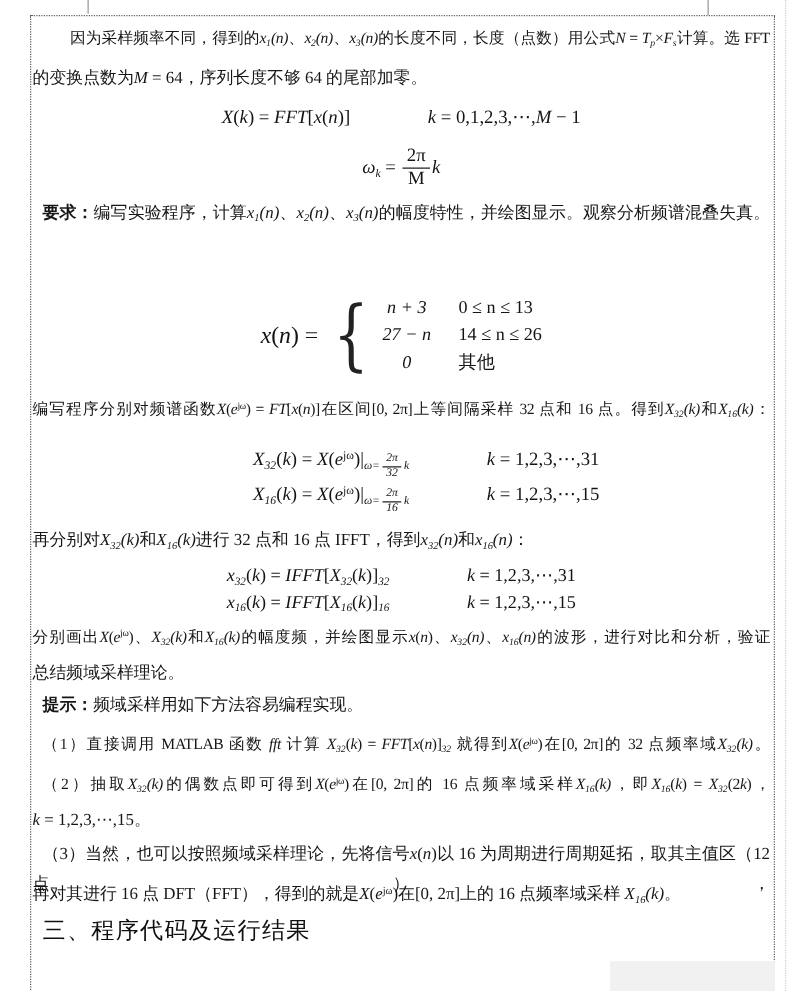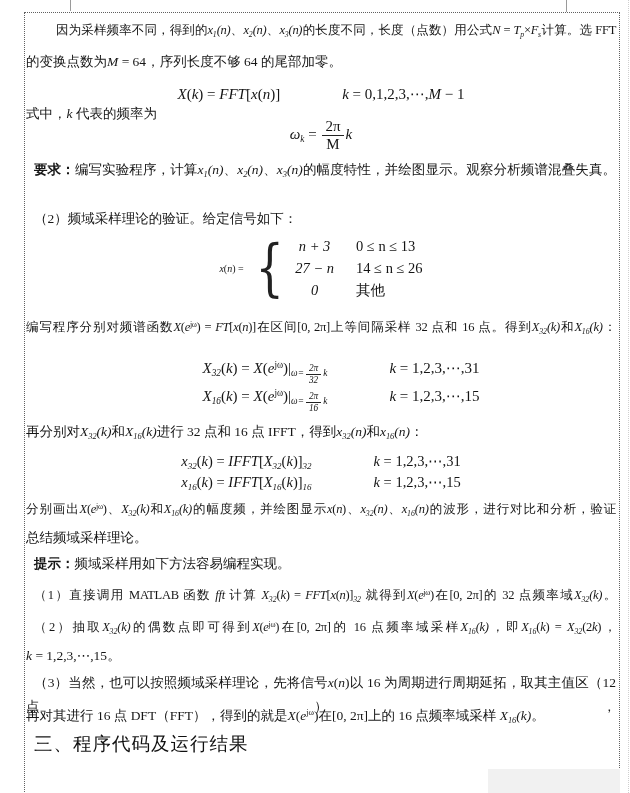--- a/index.html
+++ b/index.html
@@ -25,21 +25,21 @@
   .sg-sb{font-family:"Liberation Serif","DejaVu Serif",serif;font-size:0.62em;font-style:italic;vertical-align:-0.35em;letter-spacing:0;}
   .sg-sp{font-family:"Liberation Serif","DejaVu Serif",serif;font-size:0.62em;vertical-align:0.55em;}
   .sg-g{display:inline-block;width:62px;}
   .frac{display:inline-block;vertical-align:middle;text-align:center;margin:0 2px;font-family:"Liberation Serif","DejaVu Serif",serif;}
   .frac .num{display:block;border-bottom:1px solid #222;padding:0 3px;line-height:1.15;}
   .frac .den{display:block;line-height:1.15;}
   .f-omega{line-height:42px;}
   .f-tall{line-height:27px;}
   .f-ifft{line-height:21px;font-size:14.5px;}
   .pw{display:inline-flex;align-items:center;gap:6px;text-align:left;}
-  .pw-lhs{font-size:10px;}
+  .pw-lhs{font-size:19px;}
   .pw-brace{font-size:62px;font-weight:400;line-height:0.9;transform:scaleX(0.72);font-family:"DejaVu Serif","Liberation Serif",serif;margin-top:-2px;color:#222;}
   .pw-grid{display:inline-grid;grid-template-columns:auto auto;column-gap:22px;row-gap:1px;font-size:14.5px;line-height:21px;}
   .pw-expr{font-style:italic;text-align:center;font-family:"Liberation Serif","DejaVu Serif",serif;}
   .pw-cond{font-family:"Liberation Serif","DejaVu Serif",serif;}
   .heading{position:absolute;left:26px;width:590px;font-family:"Liberation Sans","DejaVu Sans",sans-serif;font-size:18.5px;font-weight:normal;letter-spacing:1px;line-height:30px;color:#101010;text-indent:8px;}
   .figure-edge{position:absolute;left:488px;top:769px;width:132px;height:24px;background:#f1f1f1;}
 </style>
 </head>
 <body>
 
@@ -47,27 +47,25 @@
   <div class="doc-border"></div>
   <div class="tick t1"></div>
   <div class="tick t2"></div>
   <div class="edge-dotted"></div>
 
   <div class="line just tight ind30" style="top:18px"><span class="sg-n">因为采样频率不同，得到的</span><span class="sg-m">x</span><span class="sg-sb">1</span><span class="sg-m">(n)</span><span class="sg-n">、</span><span class="sg-m">x</span><span class="sg-sb">2</span><span class="sg-m">(n)</span><span class="sg-n">、</span><span class="sg-m">x</span><span class="sg-sb">3</span><span class="sg-m">(n)</span><span class="sg-n">的长度不同，长度（点数）用公式</span><span class="sg-m">N</span><span class="sg-r"> = </span><span class="sg-m">T</span><span class="sg-sb">p</span><span class="sg-r">×</span><span class="sg-m">F</span><span class="sg-sb">s</span><span class="sg-n">计算。选 FFT</span></div>
   <div class="line" style="top:50px"><span class="sg-n">的变换点数为</span><span class="sg-m">M</span><span class="sg-r"> = 64</span><span class="sg-n">，序列长度不够 64 的尾部加零。</span></div>
 
   <div class="formula" style="top:82px"><span class="sg-m">X</span><span class="sg-r">(</span><span class="sg-m">k</span><span class="sg-r">) = </span><span class="sg-m">FFT</span><span class="sg-r">[</span><span class="sg-m">x</span><span class="sg-r">(</span><span class="sg-m">n</span><span class="sg-r">)]</span><span class="sg-g"></span><span class="sg-m">k</span><span class="sg-r"> = 0,1,2,3,⋯,</span><span class="sg-m">M</span><span class="sg-r"> − 1</span></div>
 
-  <div class="line" style="top:102px"><span class="sg-n">式中，</span><span class="sg-m">k</span><span class="sg-n"> 代表的频率为</span></div>
 
   <div class="formula f-omega" style="top:113px"><span class="sg-m">ω</span><span class="sg-sb">k</span><span class="sg-r"> = </span><span class="frac"><span class="num">2π</span><span class="den">M</span></span><span class="sg-m">k</span></div>
 
   <div class="line just ind8" style="top:158px"><span class="sg-b">要求：</span><span class="sg-n">编写实验程序，计算</span><span class="sg-m">x</span><span class="sg-sb">1</span><span class="sg-m">(n)</span><span class="sg-n">、</span><span class="sg-m">x</span><span class="sg-sb">2</span><span class="sg-m">(n)</span><span class="sg-n">、</span><span class="sg-m">x</span><span class="sg-sb">3</span><span class="sg-m">(n)</span><span class="sg-n">的幅度特性，并绘图显示。观察分析频谱混叠失真。</span></div>
 
-  <div class="line ind8" style="top:207px"><span class="sg-n">（2）频域采样理论的验证。给定信号如下：</span></div>
 
   <div class="formula" style="top:236px">
     <span class="pw">
       <span class="pw-lhs"><span class="sg-m">x</span><span class="sg-r">(</span><span class="sg-m">n</span><span class="sg-r">) = </span></span>
       <span class="pw-brace">{</span>
       <span class="pw-grid">
         <span class="pw-expr">n + 3</span>
         <span class="pw-cond">0 ≤ n ≤ 13</span>
         <span class="pw-expr">27 − n</span>
         <span class="pw-cond">14 ≤ n ≤ 26</span>

